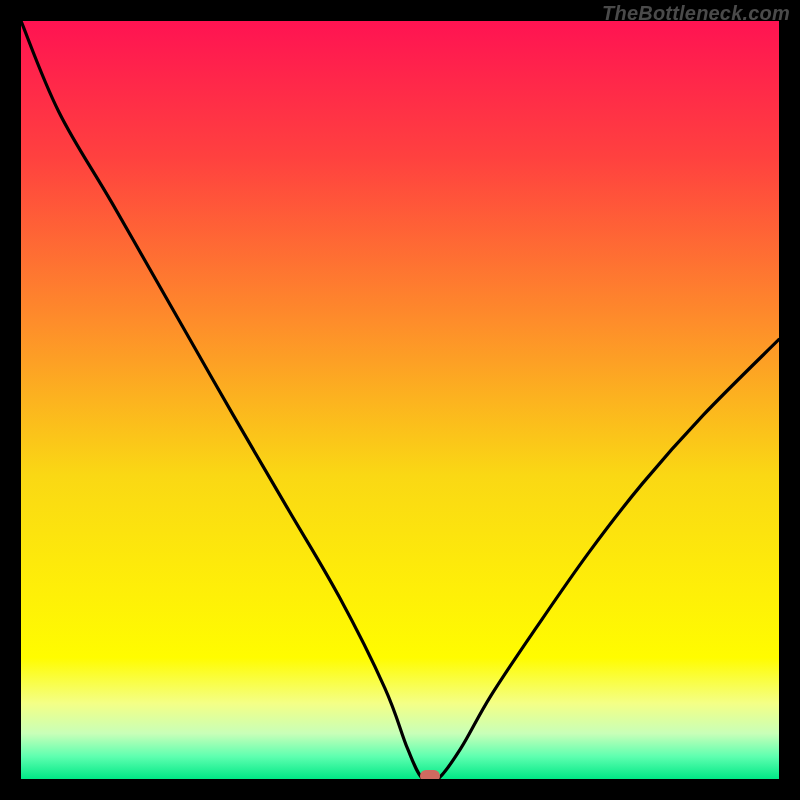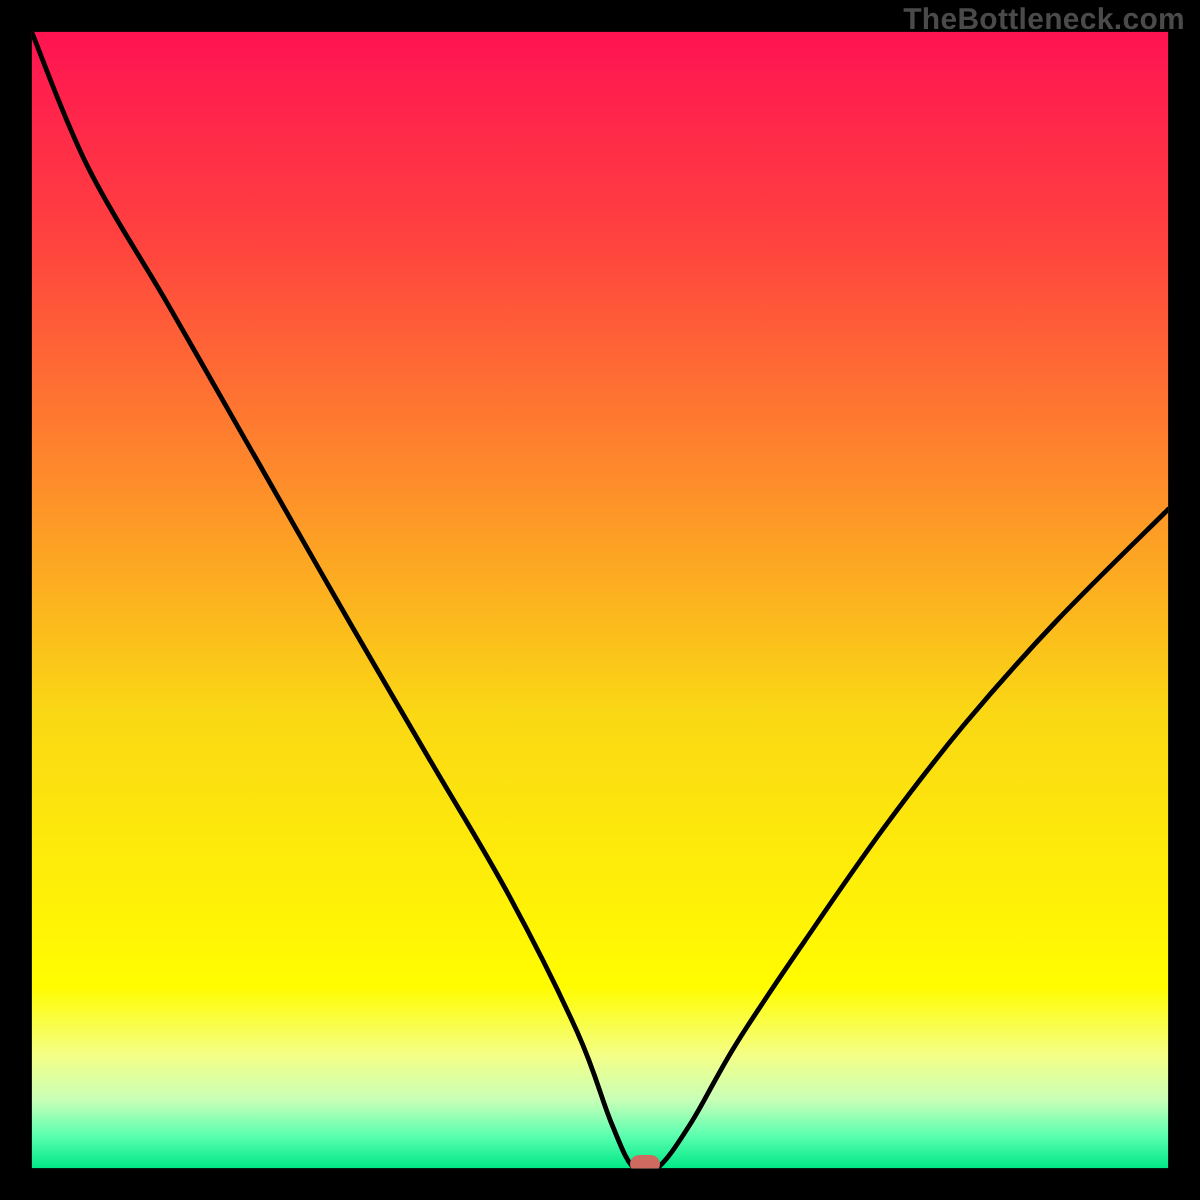--- a/index.html
+++ b/index.html
@@ -9,20 +9,21 @@
     width: 800px;
     height: 800px;
     overflow: hidden;
     font-family: Arial, Helvetica, sans-serif;
   }
   .outer {
     position: relative;
     width: 800px;
     height: 800px;
     background: #000;
+    font-style: italic;
   }
   .watermark {
     position: absolute;
     top: 2px;
     right: 10px;
     color: #4a4a4a;
     font-size: 20px;
     font-weight: 600;
     letter-spacing: 0.2px;
     z-index: 5;

